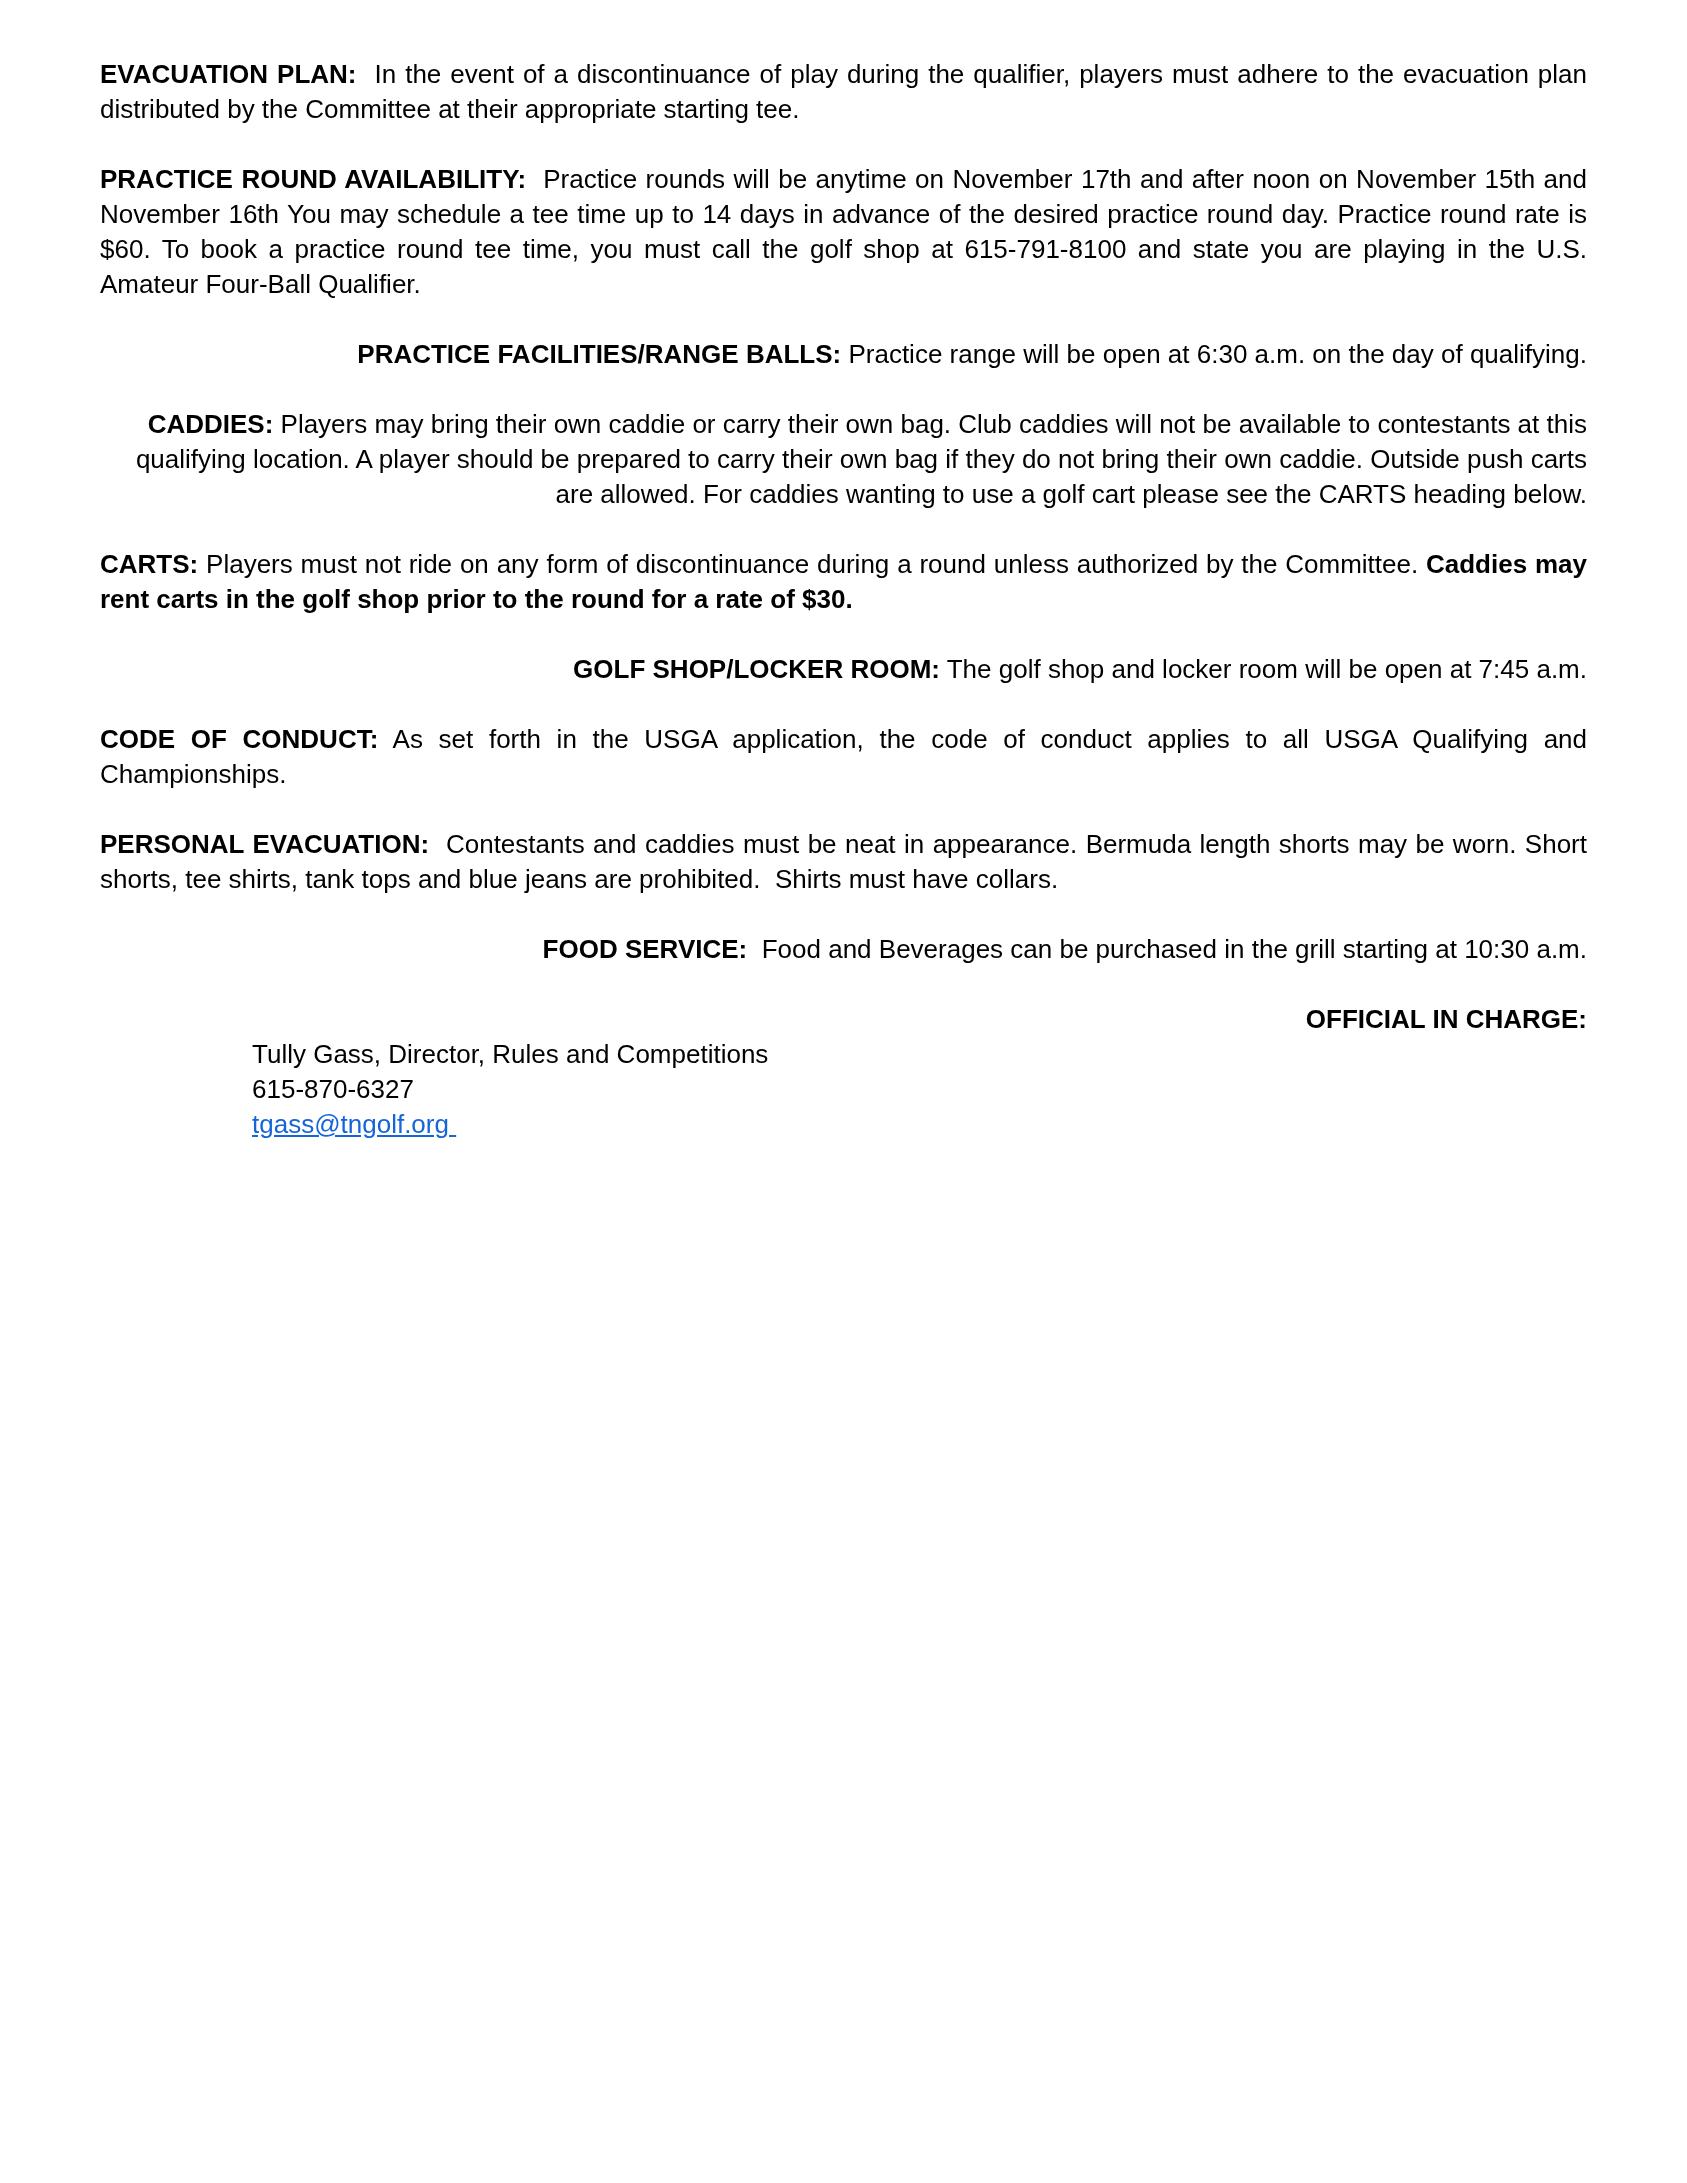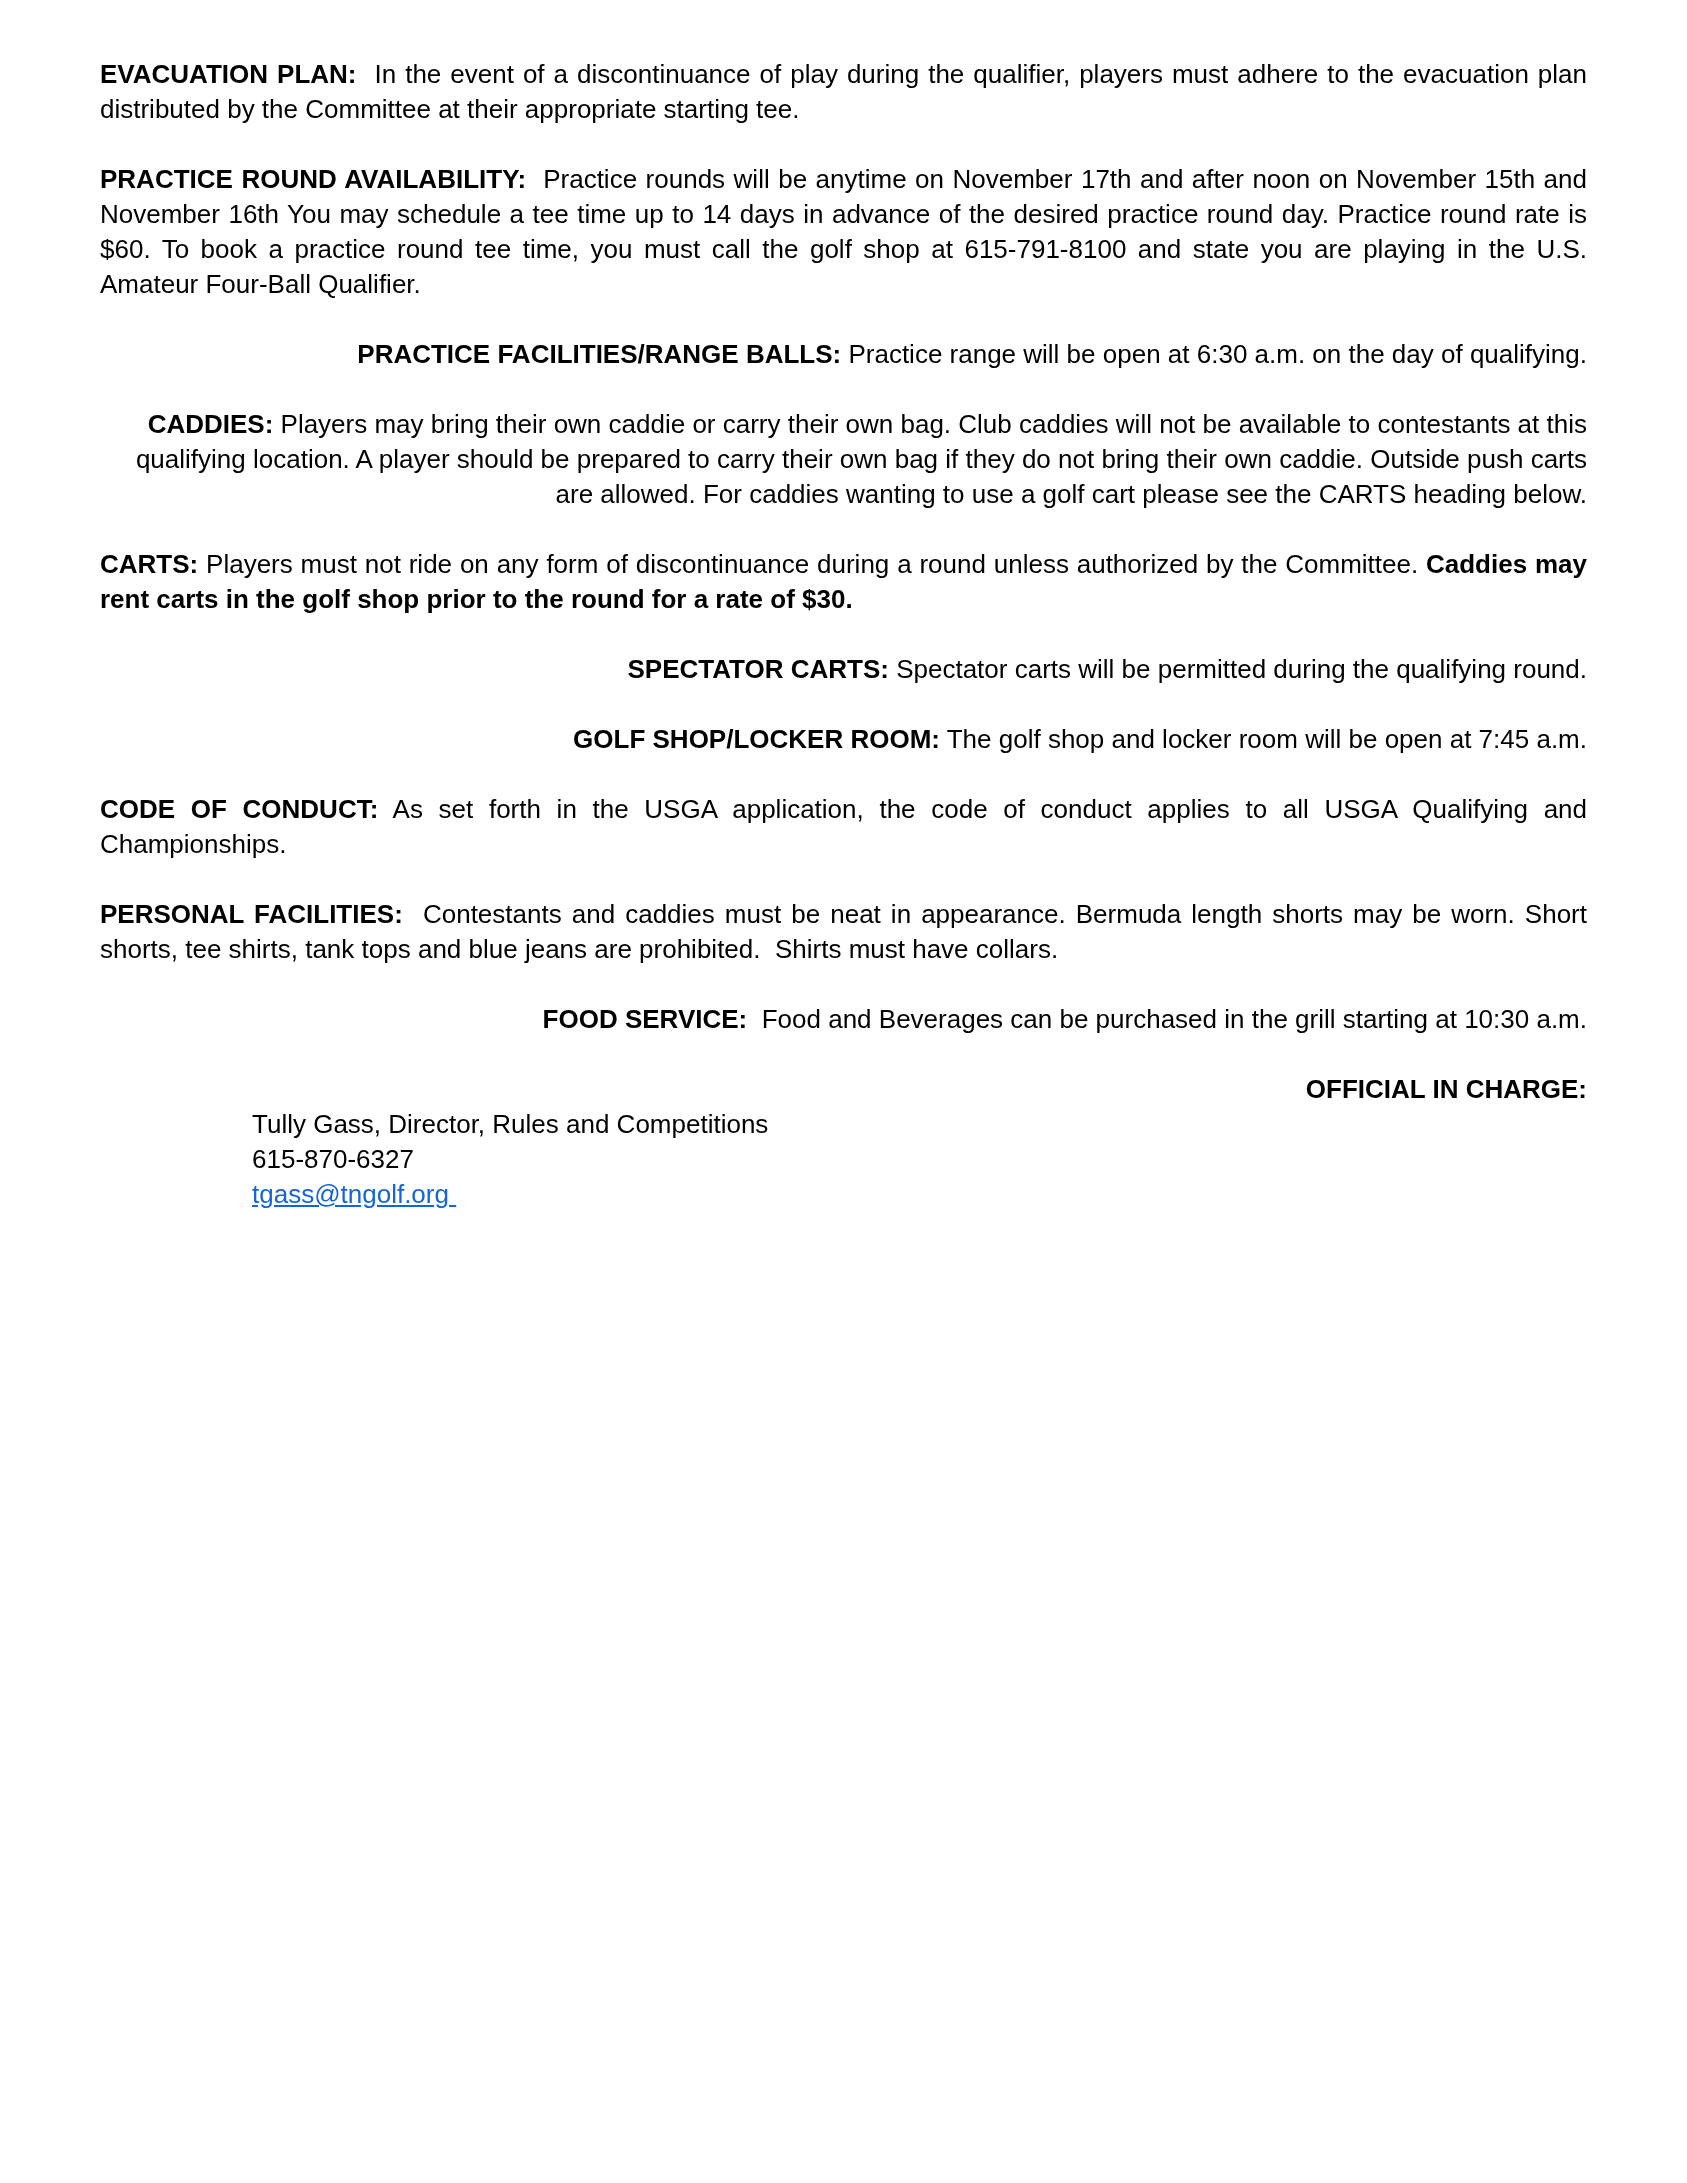--- a/index.html
+++ b/index.html
@@ -44,27 +44,26 @@
 
   <p class="para justify"><b>PRACTICE ROUND AVAILABILITY:</b><span>&nbsp; Practice rounds will be anytime on November 17th and after noon on November 15th and November 16th You may schedule a tee time up to 14 days in advance of the desired practice round day. Practice round rate is $60. To book a practice round tee time, you must call the golf shop at 615-791-8100 and state you are playing in the U.S. Amateur Four-Ball Qualifier.</span></p>
 
   <p class="para"><b>PRACTICE FACILITIES/RANGE BALLS:</b><span> Practice range will be open at 6:30 a.m. on the day of qualifying.</span></p>
 
   <p class="para"><b>CADDIES:</b><span> Players may bring their own caddie or carry their own bag. Club caddies will not be available to contestants at this qualifying location. A player should be prepared to carry their own bag if they do not bring their own caddie. Outside push carts are allowed. For caddies wanting to use a golf cart please see the CARTS heading below.</span></p>
 
   <p class="para justify"><b>CARTS:</b><span> Players must not ride on any form of discontinuance during a round unless authorized by the Committee. </span><b>Caddies may rent carts in the golf shop prior to the round for a rate of $30.</b></p>
 
 
-  <p class="para"><b>SPECTATOR CARTS:</b><span> Spectator carts will be permitted during the qualifying round.</span></p>
 
   <p class="para"><b>GOLF SHOP/LOCKER ROOM:</b><span> The golf shop and locker room will be open at 7:45 a.m.</span></p>
 
   <p class="para justify"><b>CODE OF CONDUCT:</b><span> As set forth in the USGA application, the code of conduct applies to all USGA Qualifying and Championships.</span></p>
 
-  <p class="para justify"><b>PERSONAL FACILITIES:</b><span>&nbsp; Contestants and caddies must be neat in appearance. Bermuda length shorts may be worn. Short shorts, tee shirts, tank tops and blue jeans are prohibited. &nbsp;Shirts must have collars.</span></p>
+  <p class="para justify"><b>PERSONAL EVACUATION:</b><span>&nbsp; Contestants and caddies must be neat in appearance. Bermuda length shorts may be worn. Short shorts, tee shirts, tank tops and blue jeans are prohibited. &nbsp;Shirts must have collars.</span></p>
 
   <p class="para"><b>FOOD SERVICE:</b><span>&nbsp; Food and Beverages can be purchased in the grill starting at 10:30 a.m.</span></p>
 
 
   <p class="para no-gap"><b>OFFICIAL IN CHARGE:</b></p>
   <div class="contact">
     <div>Tully Gass, Director, Rules and Competitions</div>
     <div>615-870-6327</div>
     <div><a class="link">tgass@tngolf.org&nbsp;</a></div>
   </div>

